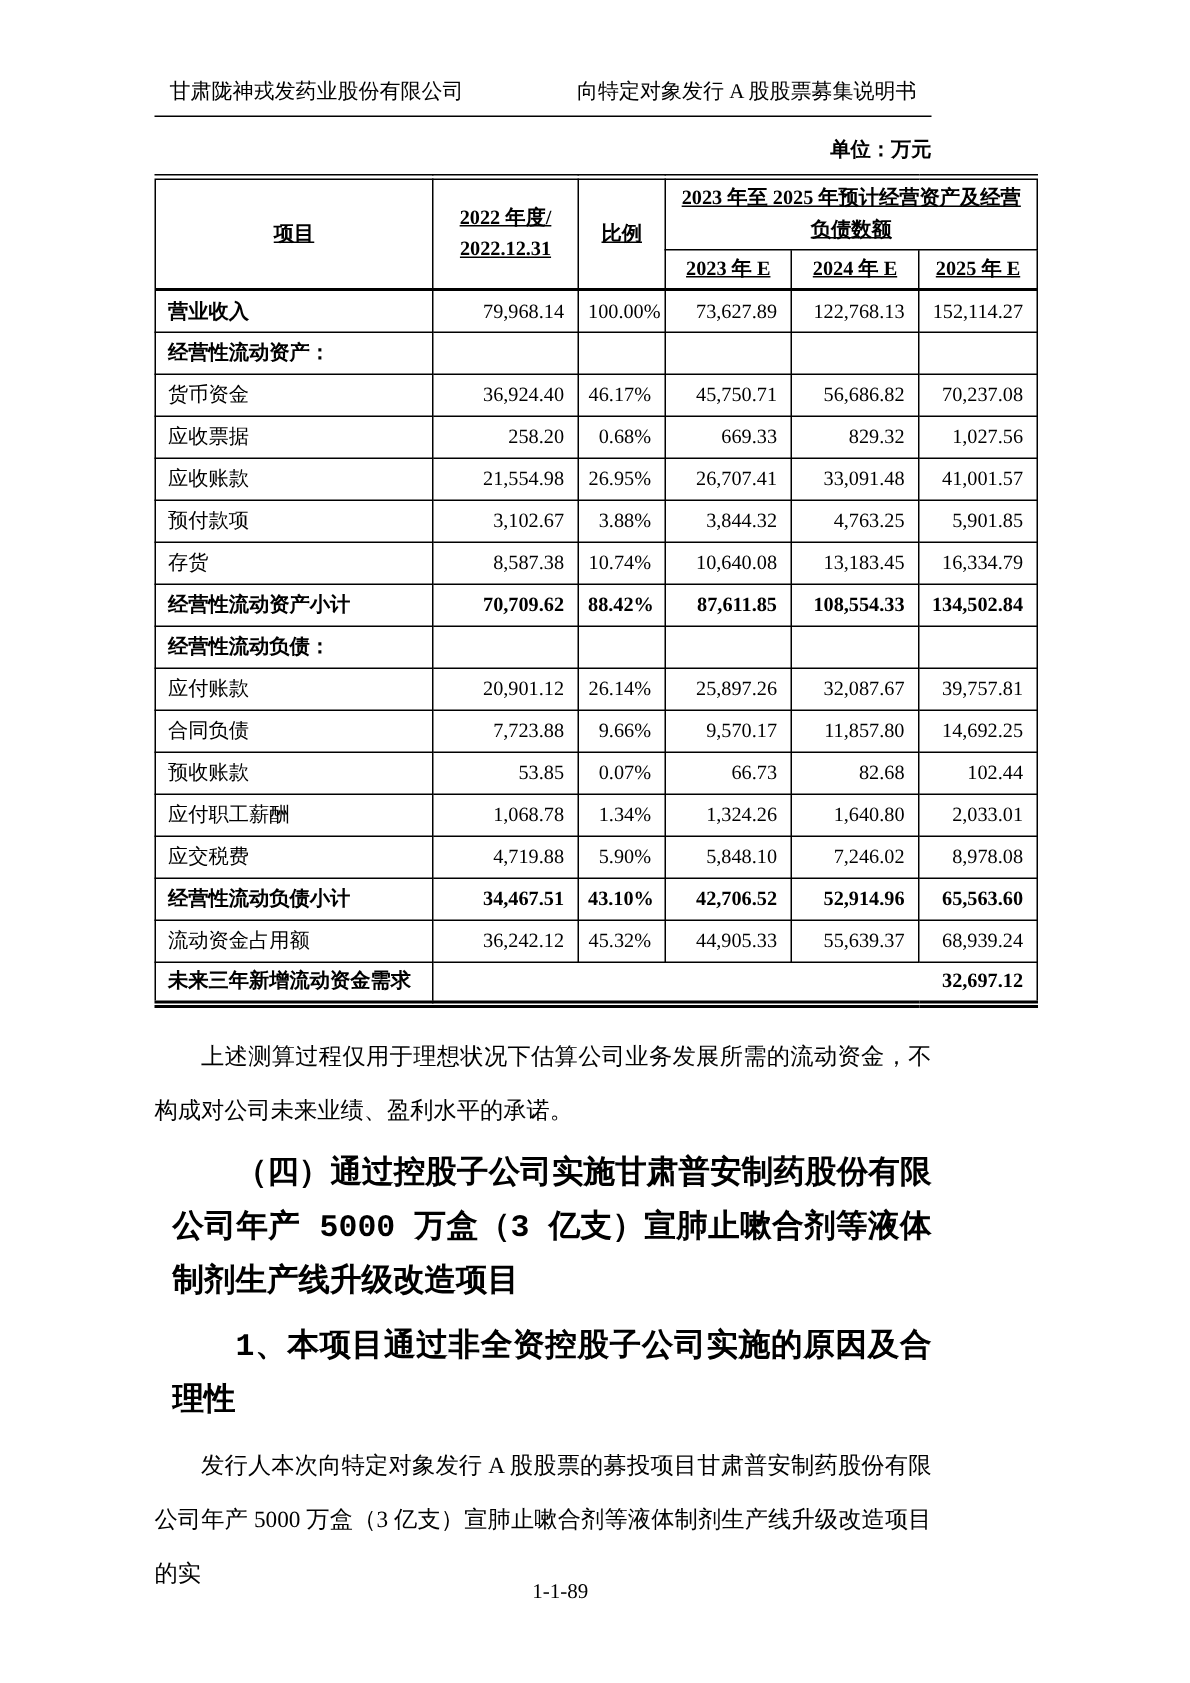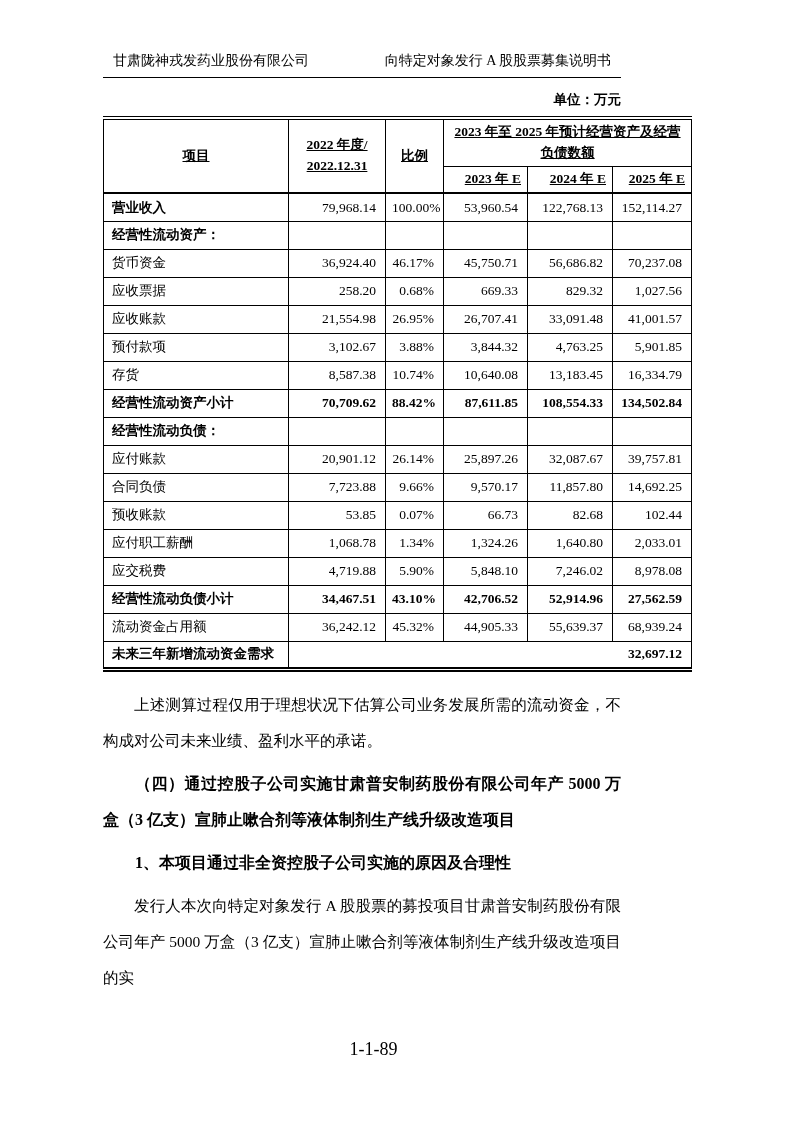--- a/index.html
+++ b/index.html
@@ -52,21 +52,21 @@
     overflow: hidden;
   }
   table.fin-table thead th {
     font-weight: bold;
     text-align: center;
     vertical-align: middle;
     line-height: 1.55;
     text-decoration: underline;
   }
   table.fin-table thead tr.h1 th { height: 46px; }
-  table.fin-table thead tr.h2 th { height: 27px; text-align: right; }
+  table.fin-table thead tr.h2 th { height: 27px; }
   table.fin-table thead { border-bottom: 2px solid #000; }
   table.fin-table tbody td {
     height: 28px;
     vertical-align: middle;
   }
   table.fin-table td.label {
     text-align: left;
     padding-left: 8px;
   }
   table.fin-table td.value {
@@ -78,36 +78,36 @@
   .body-text { margin-top: 15px; }
   .para {
     font-size: 15.5px;
     line-height: 36px;
     text-align: justify;
     text-indent: 2em;
     margin: 0;
   }
   .para.gap { margin-top: 7px; }
   .heading {
-    font-family: Liberation Serif, serif;
+    font-family: Liberation Mono, monospace;
     font-weight: bold;
-    font-size: 16px;
+    font-size: 21px;
     line-height: 36px;
     text-align: justify;
     text-indent: 2em;
-    margin: 7px 0 0 0;
+    margin: 7px 0 0 12px;
   }
   
   .page-footer {
     position: absolute;
     left: 0;
     right: 0;
-    bottom: 62px;
+    bottom: 52px;
     text-align: center;
-    font-size: 18px;
+    font-size: 14px;
     margin-left: 24px;
   }
 </style>
 </head>
 <body>
 
 <div class="page">
 
   <div class="doc-header">
     <span>甘肃陇神戎发药业股份有限公司</span>
@@ -139,21 +139,21 @@
         <th>2023 年 E</th>
         <th>2024 年 E</th>
         <th>2025 年 E</th>
       </tr>
     </thead>
     <tbody>
         <tr>
       <td class="label bold">营业收入</td>
       <td class="value">79,968.14</td>
       <td class="value">100.00%</td>
-      <td class="value">53,960.54</td>
+      <td class="value">73,627.89</td>
       <td class="value">122,768.13</td>
       <td class="value">152,114.27</td>
     </tr>
         <tr>
       <td class="label bold">经营性流动资产：</td>
       <td class="value"></td>
       <td class="value"></td>
       <td class="value"></td>
       <td class="value"></td>
       <td class="value"></td>
@@ -253,21 +253,21 @@
       <td class="value">5,848.10</td>
       <td class="value">7,246.02</td>
       <td class="value">8,978.08</td>
     </tr>
         <tr>
       <td class="label bold">经营性流动负债小计</td>
       <td class="value bold">34,467.51</td>
       <td class="value bold">43.10%</td>
       <td class="value bold">42,706.52</td>
       <td class="value bold">52,914.96</td>
-      <td class="value bold">27,562.59</td>
+      <td class="value bold">65,563.60</td>
     </tr>
         <tr>
       <td class="label">流动资金占用额</td>
       <td class="value">36,242.12</td>
       <td class="value">45.32%</td>
       <td class="value">44,905.33</td>
       <td class="value">55,639.37</td>
       <td class="value">68,939.24</td>
     </tr>
         <tr>

